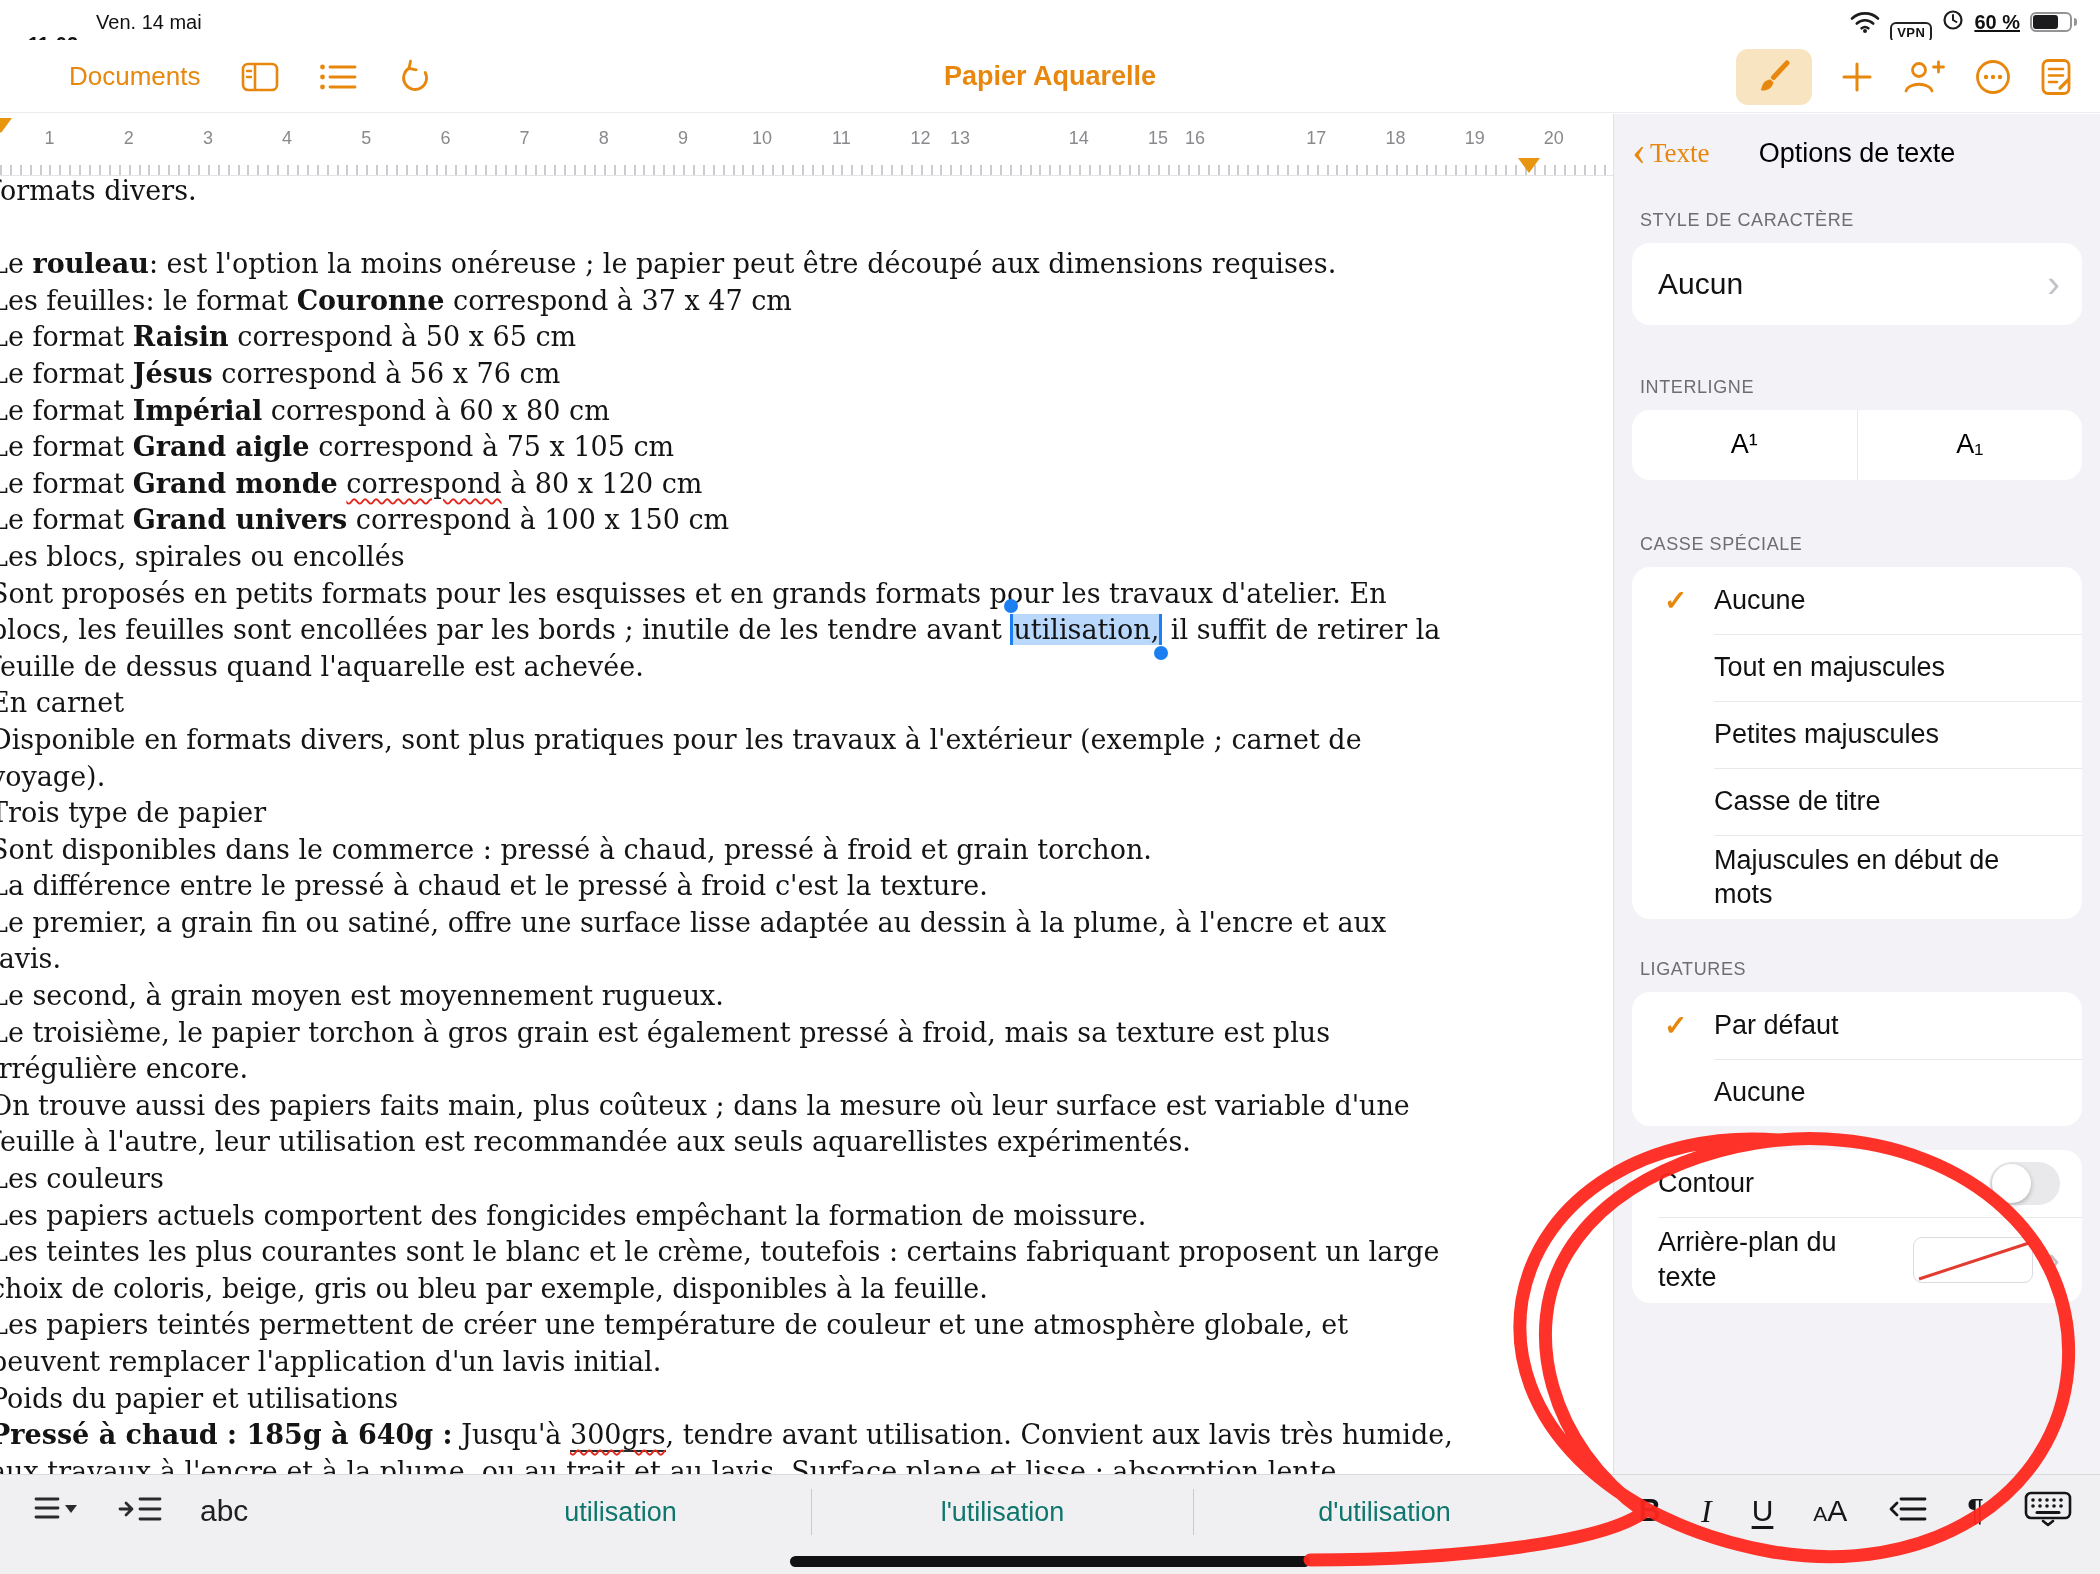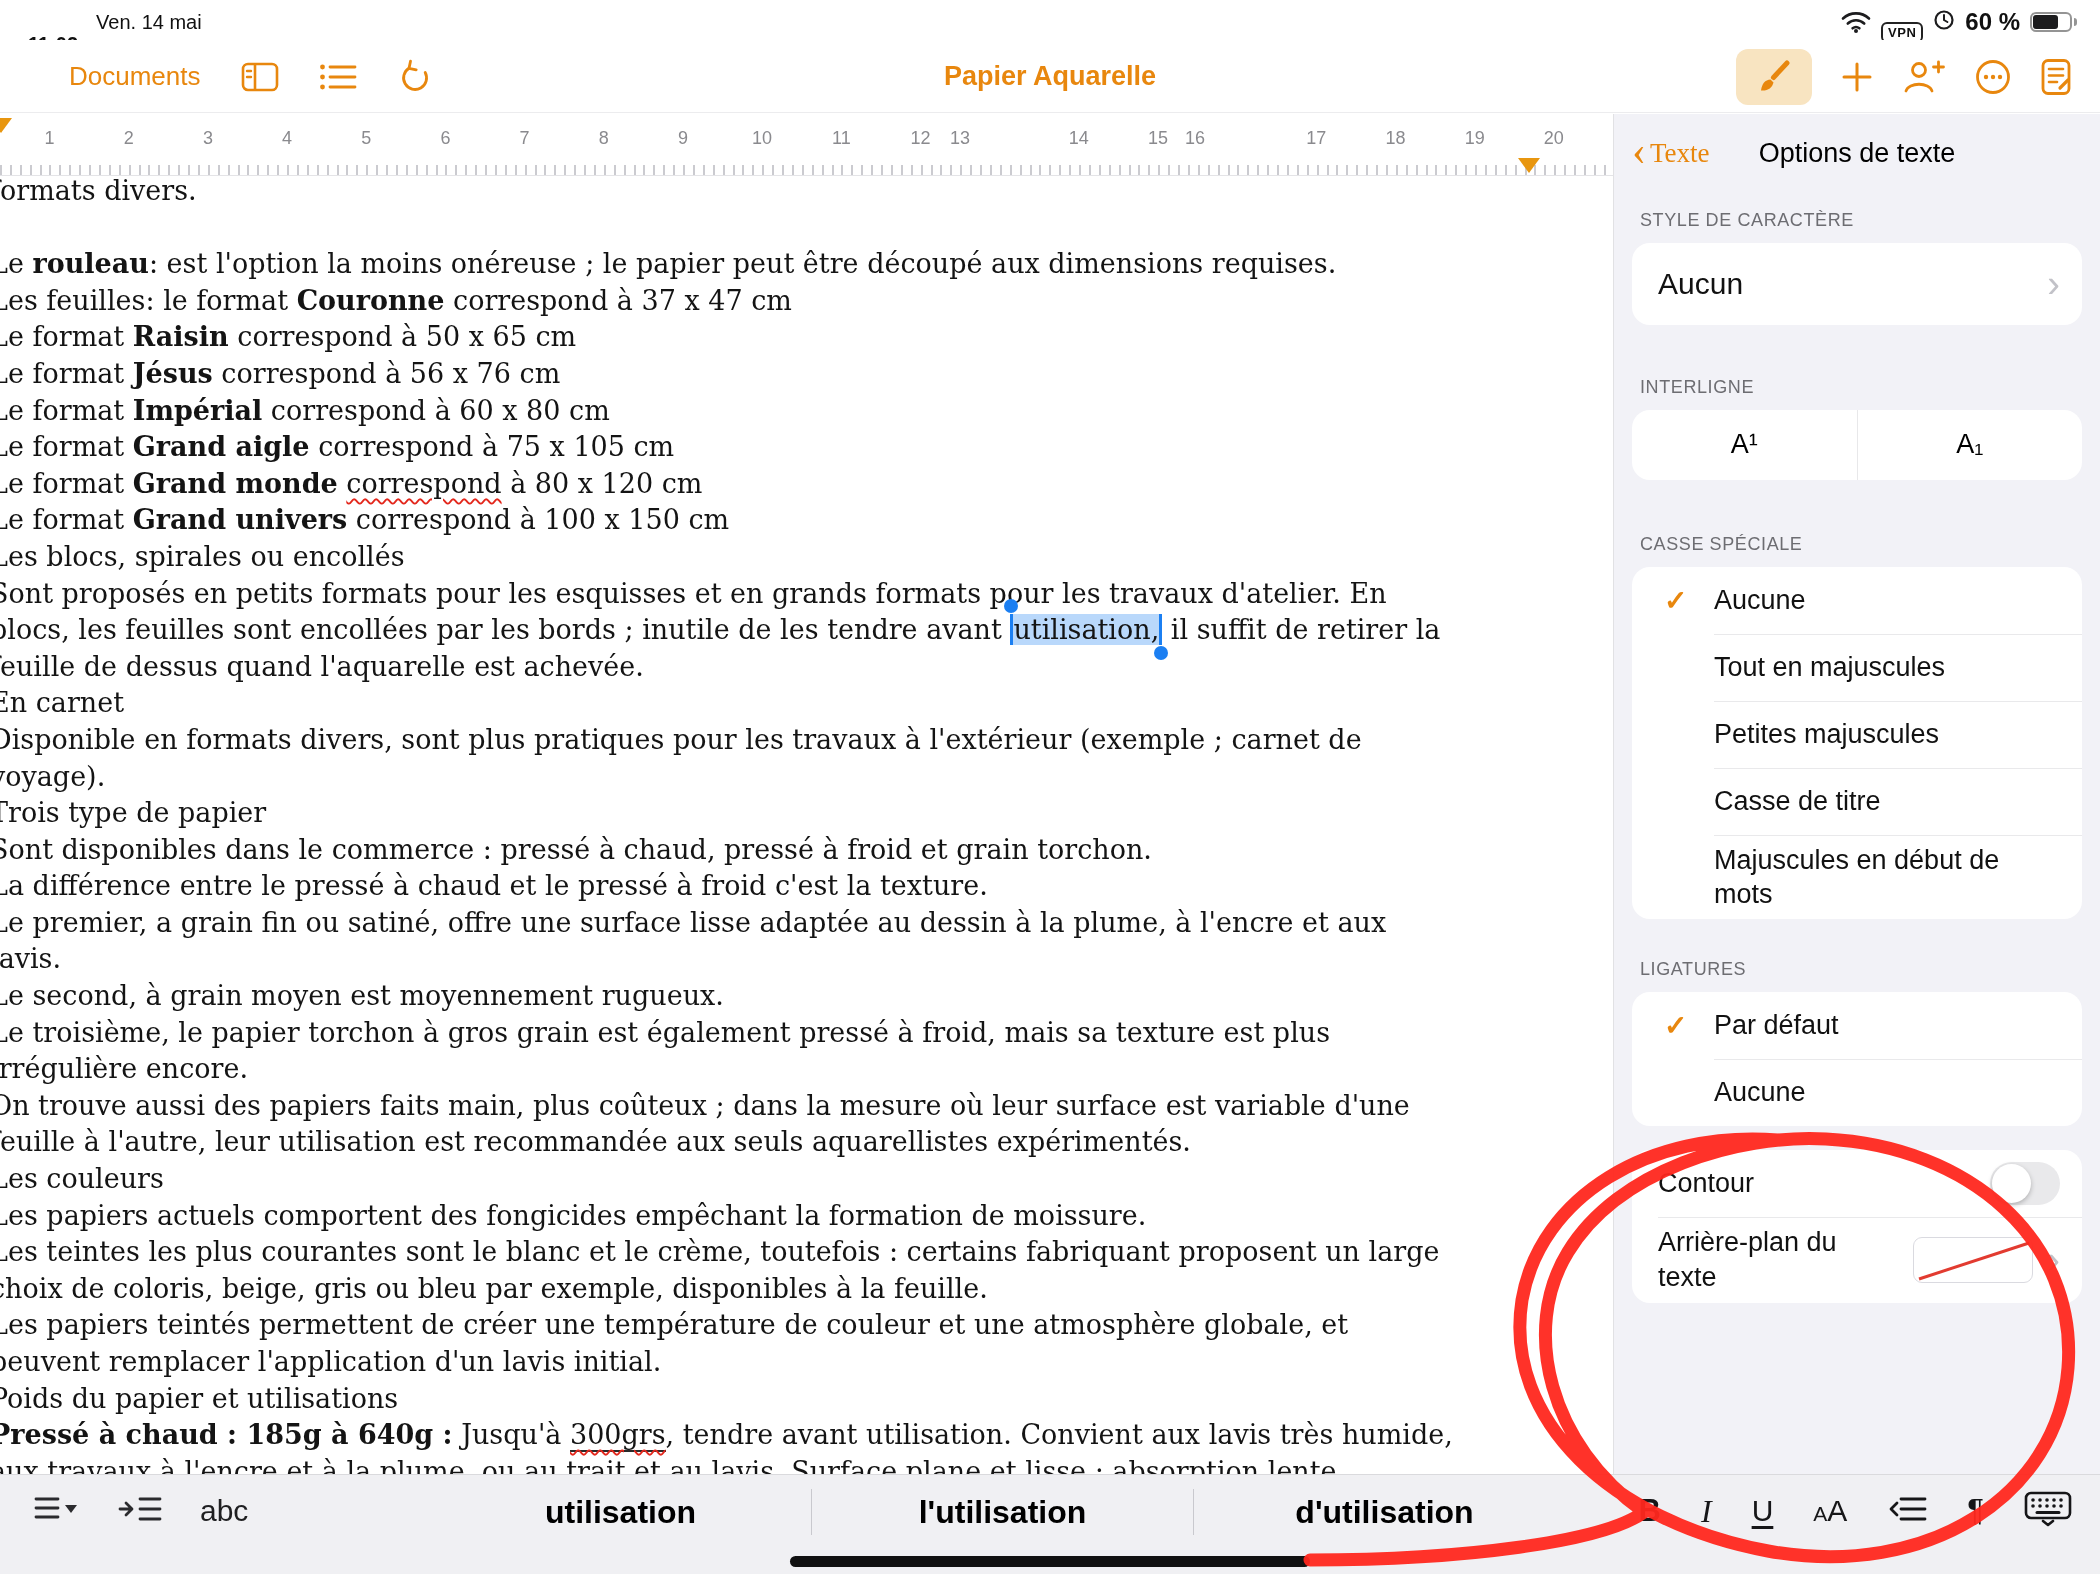--- a/index.html
+++ b/index.html
@@ -14,21 +14,21 @@
   .sb-left { display:flex; gap:18px; align-items:center; }
   .sb-time { font-weight:700;margin-top:44px; }
   .sb-date { font-weight:400; }
   .sb-right { display:flex; gap:10px; align-items:center; }
   .vpn-badge { border:2px solid #222; border-radius:6px; font-size:13px;
     font-weight:700; padding:0 5px; line-height:17px; letter-spacing:.5px;margin-top:20px; }
   .batt { position:relative; width:42px; height:20px; }
   .batt .shell { position:absolute; inset:0; border:2px solid rgba(60,60,60,.55); border-radius:6px; }
   .batt .fill { position:absolute; left:3px; top:3px; bottom:3px; width:60%; background:#1c1c1e; border-radius:3px; }
   .batt .nub { position:absolute; right:-5px; top:6px; width:3.5px; height:8px; background:rgba(60,60,60,.55); border-radius:0 3px 3px 0; }
-  .sb-pct { font-weight:600; font-size:24px; }
+  .sb-pct { font-weight:600; font-size:20px;text-decoration:underline; }
 
   
   .toolbar { position:absolute; top:40px; left:0; right:0; height:73px; background:#fff;
     border-bottom:1.5px solid #ECECEE; }
   .tb-left { position:absolute; left:30px; top:0; height:73px; display:flex; align-items:center; gap:40px; }
   .tb-docs { color:#E8870E; font-size:26px; cursor:default;margin-left:39px; }
   .tb-icon { color:#E8870E; display:flex; align-items:center; }
   .tb-title { position:absolute; left:0; right:0; top:0; height:73px; display:flex;
     align-items:center; justify-content:center; color:#E8870E; font-weight:700; font-size:27px; pointer-events:none; }
   .tb-right { position:absolute; right:26px; top:0; height:73px; display:flex; align-items:center; gap:28px; }
@@ -92,21 +92,21 @@
   .swatch { margin-left:auto; width:120px; height:46px; border-radius:9px; background:#fff;
     border:1.5px solid #DADAE0; position:relative; overflow:hidden; flex:none; }
   .bg-chev { margin-left:14px; }
 
   
   .bottom-bar { position:absolute; left:0; right:0; bottom:0; height:100px; background:#F0F0F3;
     border-top:1.5px solid #DADADD; }
   .bb-left { position:absolute; left:34px; top:0; height:72px; display:flex; align-items:center; gap:38px; color:#2b2b2e; }
   .bb-abc { font-size:30px; color:#1f1f21; }
   .bb-sugg { position:absolute; left:430px; top:14px; width:1145px; height:46px; display:flex; }
-  .sugg-cell { flex:1; display:flex; align-items:center; justify-content:center; font-size:32px; color:#000000;font-weight:bold; }
+  .sugg-cell { flex:1; display:flex; align-items:center; justify-content:center; font-size:27px; color:#0f766e; }
   .sugg-cell + .sugg-cell { border-left:1.5px solid #C9C9CE; }
   .bb-right { position:absolute; right:28px; top:0; height:72px; display:flex; align-items:center; gap:40px; color:#161618; }
   .fmt-b { font-weight:700; font-size:31px; }
   .fmt-i { font-style:italic; font-family:"Liberation Serif", serif; font-size:32px; }
   .fmt-u { text-decoration:underline; font-size:30px; text-underline-offset:5px; }
   .fmt-aa { font-size:30px; }
   .fmt-aa .small { font-size:21px; }
   .fmt-p { font-size:31px; }
   .home-indicator { position:absolute; left:50%; bottom:7px; transform:translateX(-50%);
     width:520px; height:11px; border-radius:6px; background:#111; }

